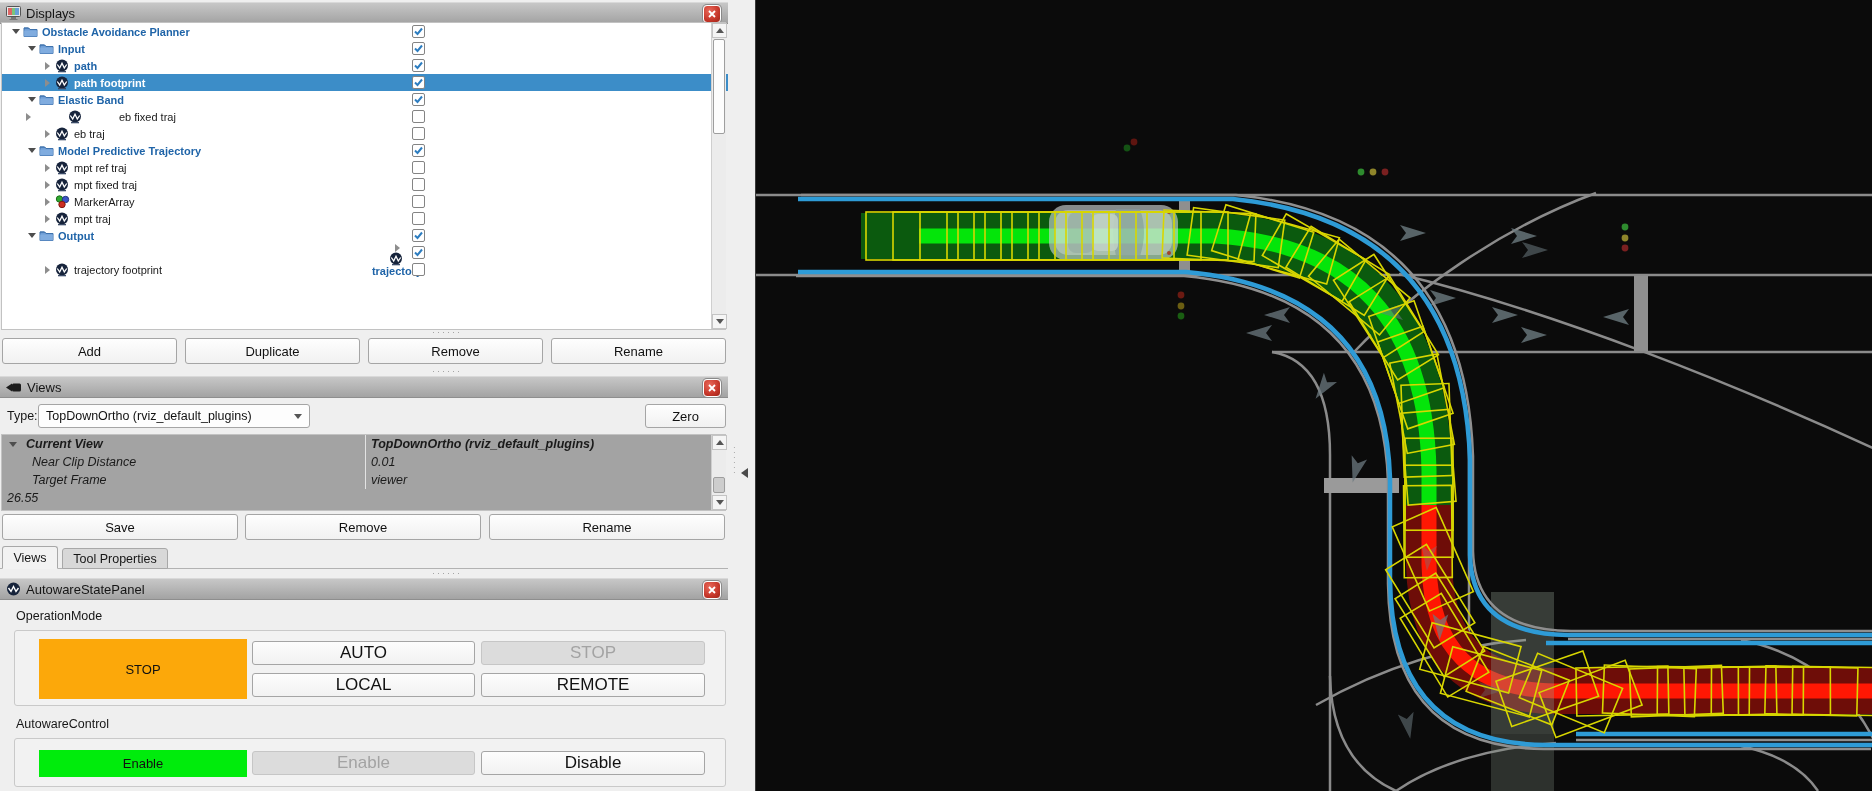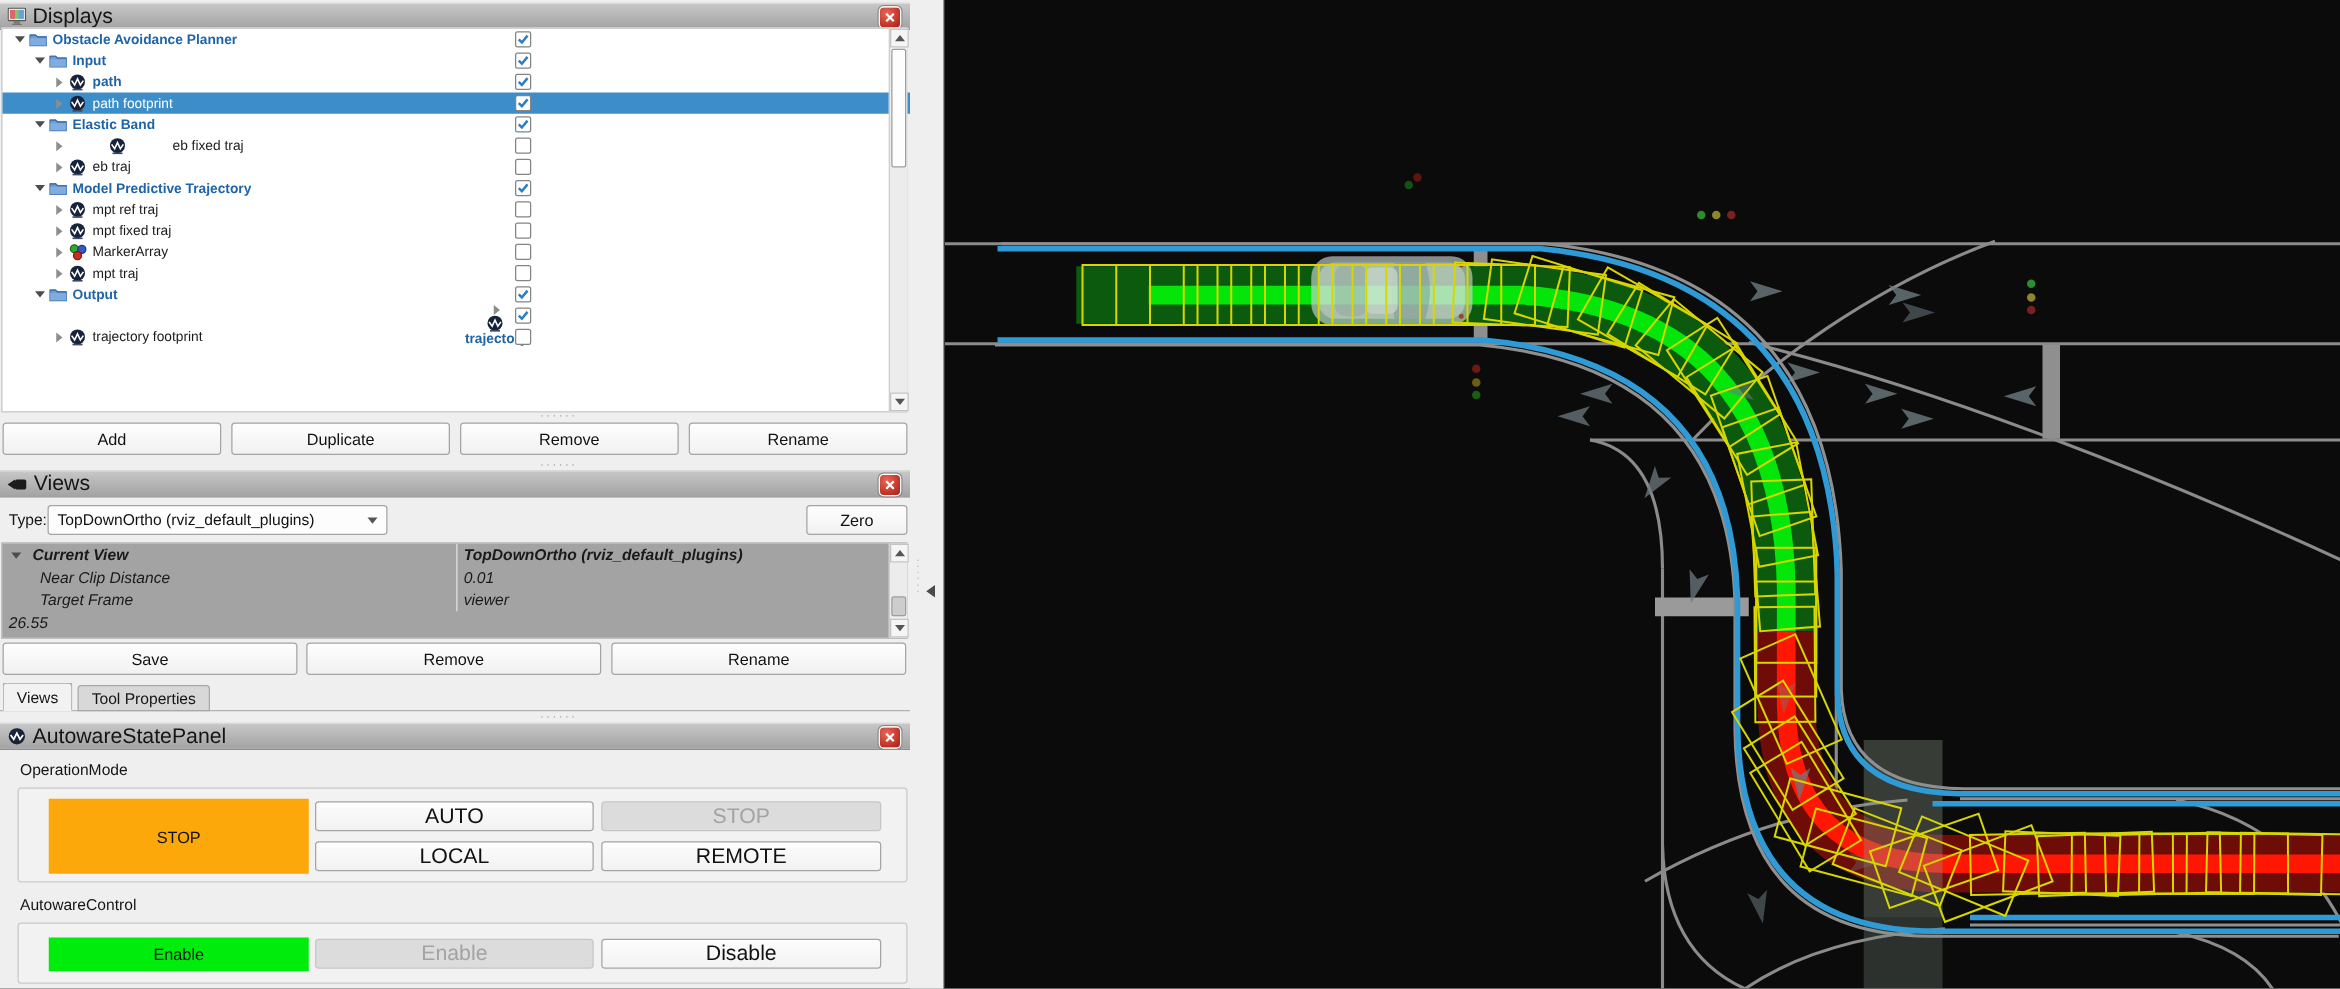--- a/index.html
+++ b/index.html
@@ -1,20 +1,20 @@
 <!DOCTYPE html>
 <html><head>
 <meta charset="utf-8">
 <style>
   html,body{margin:0;padding:0;background:#555;font-family:"Liberation Sans",sans-serif;}
   #app{position:relative;width:1872px;height:791px;background:#efefef;overflow:hidden;}
   
   .phead{position:absolute;left:0;width:728px;height:20px;background:linear-gradient(#c7c7c7,#a3a3a3);
     border-top:1px solid #d9d9d9;border-bottom:1px solid #8e8e8e;display:flex;align-items:center;
-    font-size:17px;color:#151515;}
+    font-size:13px;color:#151515;}
   .phead .ttl{margin-left:5px;}
   .closebtn{position:absolute;right:7px;top:2px;width:16px;height:16px;border-radius:4px;
     background:radial-gradient(circle at 35% 30%,#e8685a,#c6372a 60%,#9e2317);border:1px solid #ffffff;
     box-shadow:0 0 0 1px #8a8a8a;display:flex;align-items:center;justify-content:center;}
   .closebtn svg{display:block;}
   .hicon{margin-left:6px;display:flex;align-items:center;}
   
   #tree{position:absolute;left:1px;top:22px;width:725px;height:308px;background:#ffffff;border:1px solid #c2c2c2;box-sizing:border-box;}
   .trow{position:relative;height:17px;display:flex;align-items:center;font-size:11px;color:#1a1a1a;width:710px;}
   .trow.sel{background:#3c8dc8;color:#ffffff;}
@@ -143,21 +143,21 @@
       </div>
       <div class="trow sel" style="padding-left: 40px;">
         <span class="exp">
           <span class="tri-right"></span>
         </span>
         <span class="icn"><svg width="14" height="14" viewBox="0 0 14 14">
             <circle cx="7" cy="6.5" r="6" fill="#16233b"></circle>
             <path d="M2.3,5.5 L4.7,9 L7,4.2 L9.3,9 L11.7,5.5" stroke="#fff" stroke-width="1.3" fill="none"></path>
             <rect x="3" y="12" width="8" height="1.3" fill="#3a4a66"></rect>
           </svg></span>
-        <span class="lbl" style="font-weight: normal;">path footprint</span>
+        <span class="lbl" style="font-weight: bold;">path footprint</span>
         <span class="cbx" style="position: absolute;">
           <svg width="11" height="11" viewBox="0 0 11 11" style="position:absolute;left:0;top:0;">
             <path d="M2,5.5 L4.5,8 L9,2.5" stroke="#2d7dc0" stroke-width="2" fill="none"></path>
           </svg>
         </span>
       </div>
       <div class="trow" style="padding-left: 24px;">
         <span class="exp">
           <span class="tri-down"></span>
         </span>
@@ -166,21 +166,21 @@
             <path d="M1,3 L5.5,3 L7,4.5 L14,4.5" fill="none" stroke="#3e72ad"></path>
             <rect x="1" y="5.5" width="13" height="6" fill="#87b2e2" opacity="0.7"></rect>
           </svg></span>
         <span class="lbl blue">Elastic Band</span>
         <span class="cbx" style="position: absolute;">
           <svg width="11" height="11" viewBox="0 0 11 11" style="position:absolute;left:0;top:0;">
             <path d="M2,5.5 L4.5,8 L9,2.5" stroke="#2d7dc0" stroke-width="2" fill="none"></path>
           </svg>
         </span>
       </div>
-      <div class="trow" style="padding-left: 40px; gap: 32px;">
+      <div class="trow" style="padding-left: 21px; gap: 32px;">
         <span class="exp">
           <span class="tri-right"></span>
         </span>
         <span class="icn"><svg width="14" height="14" viewBox="0 0 14 14">
             <circle cx="7" cy="6.5" r="6" fill="#16233b"></circle>
             <path d="M2.3,5.5 L4.7,9 L7,4.2 L9.3,9 L11.7,5.5" stroke="#fff" stroke-width="1.3" fill="none"></path>
             <rect x="3" y="12" width="8" height="1.3" fill="#3a4a66"></rect>
           </svg></span>
         <span class="lbl">eb fixed traj</span>
         <span class="cbx" style="position: absolute;"></span>

